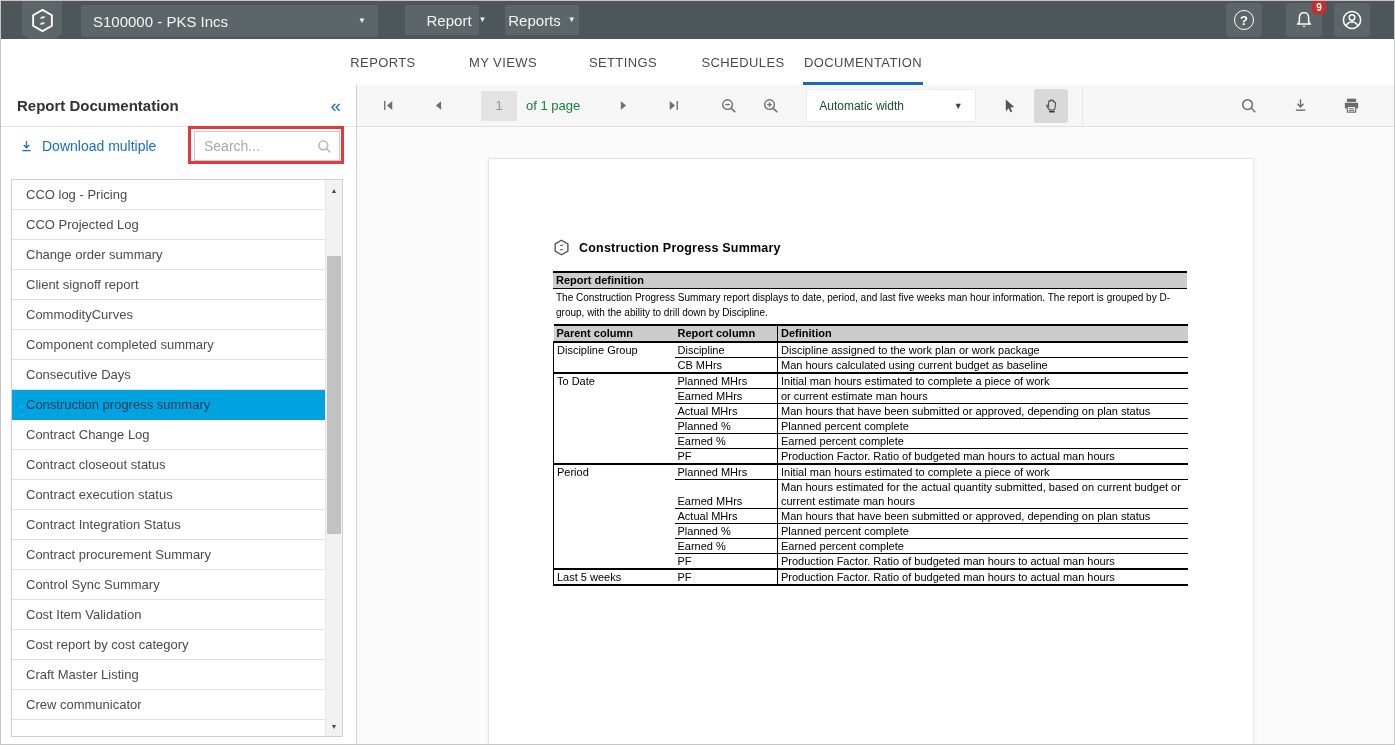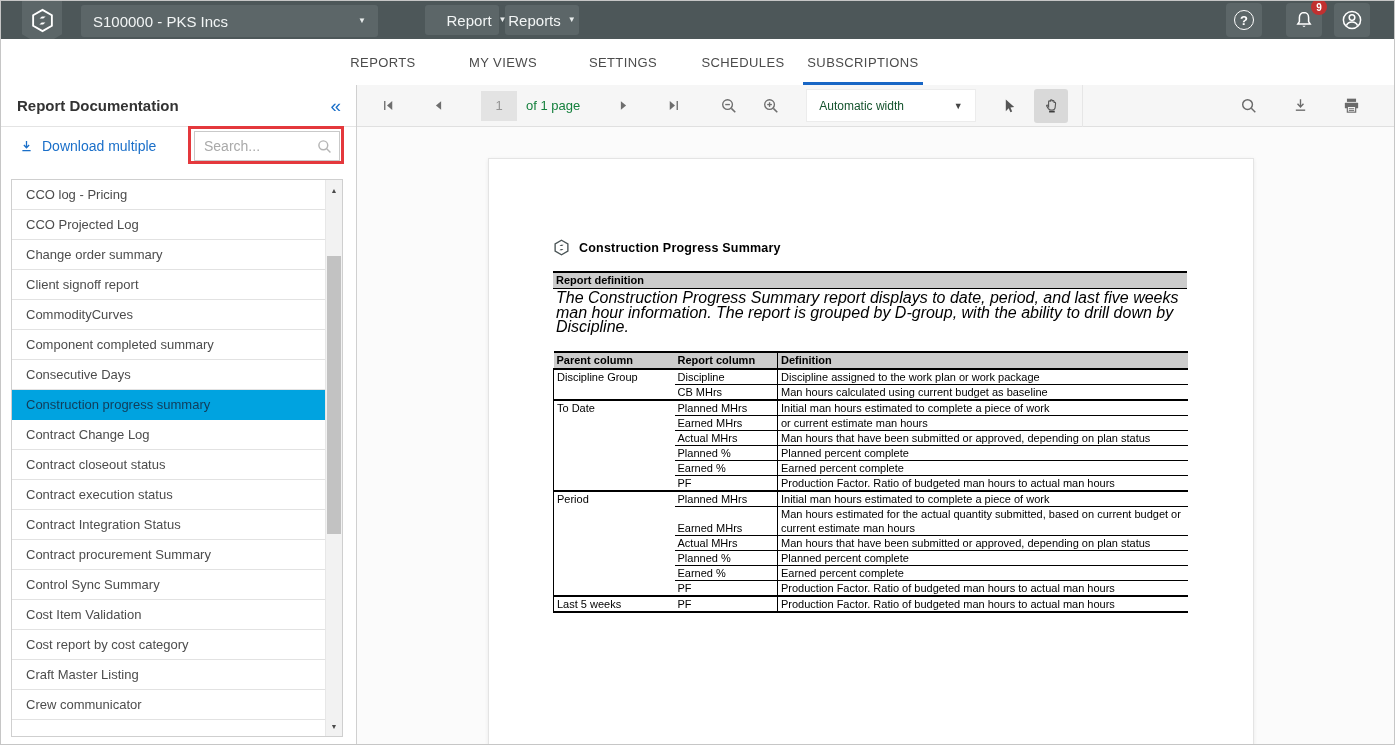--- a/index.html
+++ b/index.html
@@ -7,21 +7,21 @@
   body { font-family:"Liberation Sans","DejaVu Sans",sans-serif; background:#fff; }
   .app { position:relative; width:1395px; height:745px; border:1px solid #c6c6c6; overflow:hidden; background:#fff; }
 
   
   .topbar { position:relative; height:38px; background:var(--topbar-bg); }
   .logo-tile { position:absolute; left:21px; top:0; width:40px; height:45px; background:var(--topbar-tile);
                clip-path:polygon(0 0,100% 0,100% 74%,50% 100%,0 74%); display:flex; justify-content:center; padding-top:7px; }
   .tb-select { position:absolute; top:4px; height:30px; background:var(--topbar-tile); border-radius:3px;
                display:flex; align-items:center; color:#f2f5f5; font-size:15px; cursor:pointer; }
   .tb-project { left:80px; width:297px; padding:16px 12px; justify-content:space-between; }
-  .tb-report  { left:424px; width:74px; justify-content:center; gap:7px;padding-left:29px; }
+  .tb-report  { left:404px; width:74px; justify-content:center; gap:7px;padding-left:29px; }
   .tb-reports { left:504px; width:74px; justify-content:center; gap:7px; }
   .caret { font-size:8px; color:#e8ecec; line-height:1; }
   .tb-icon-tile { position:absolute; top:2px; width:36px; height:34px; background:var(--topbar-tile); border-radius:4px;
                   display:flex; align-items:center; justify-content:center; cursor:pointer; }
   .help-circle { width:20px; height:20px; border:1.8px solid #fff; border-radius:50%; color:#fff; font-size:13px;
                  font-weight:bold; display:flex; align-items:center; justify-content:center; }
   .badge { position:absolute; top:-4px; right:-5px; min-width:16px; height:16px; border-radius:8px; background:var(--badge-red);
            color:#fff; font-size:10px; font-weight:bold; display:flex; align-items:center; justify-content:center; padding:0 4px; }
 
   
@@ -81,21 +81,21 @@
   .right-tools { display:flex; gap:17px; margin-right:26px; }
 
   
   .vcontent { flex:1; position:relative; overflow:hidden; }
   .page { position:absolute; left:131px; top:31px; width:766px; height:620px; background:#fff;
           border:1px solid #e4e4e4; box-shadow:0 1px 4px rgba(0,0,0,.07); }
   .doc { position:absolute; left:64px; top:80px; width:634px; color:#000; }
   .doc-title { display:flex; align-items:center; gap:9px; margin-bottom:15px; font-size:12.5px; font-weight:bold; letter-spacing:.2px; }
   .rd-header { background:#ccc; border-top:2px solid #000; border-bottom:1px solid #000;
                font-size:11px; font-weight:bold; padding:0 3px; line-height:15px; }
-  .rd-desc { font-size:16px; line-height:14.5px; padding:2px 3px 16px;font-style:italic; }
+  .rd-desc { font-size:10px; line-height:14.5px; padding:2px 3px 4px; }
   table.defs { width:100%; border-collapse:collapse; font-size:11px; border-bottom:2px solid #000; table-layout:fixed; }
   table.defs th { background:#ccc; border-top:2px solid #000; border-bottom:1px solid #000;
                   font-weight:bold; text-align:left; padding:0 3px; line-height:15px; }
   table.defs td { padding:0 3px; line-height:14px; }
   table.defs .c1 { width:121px; } table.defs .c2 { width:103px; } table.defs .c3 { width:410px; }
   td.parent-cell { border-left:1px solid #000; vertical-align:top; }
   td.report-cell { vertical-align:bottom; }
   th.def-col, td.def-cell { border-left:1px solid #000; }
   tr.group-start td { border-top:2px solid #000; }
   tr.group-row td { border-top:1px solid #000; }
@@ -171,21 +171,21 @@
 
         <div class="tab">
           <span>SETTINGS</span>
         </div>
 
         <div class="tab">
           <span>SCHEDULES</span>
         </div>
 
         <div class="tab active">
-          <span>SUBSCRIPTIONS</span>
+          <span>DOCUMENTATION</span>
         </div>
       </div>
   </div>
 
   <div class="body">
 
     <div class="sidebar">
       <div class="sb-header">
         <span class="sb-title">Report Documentation</span>
         <span class="collapse">«</span>

